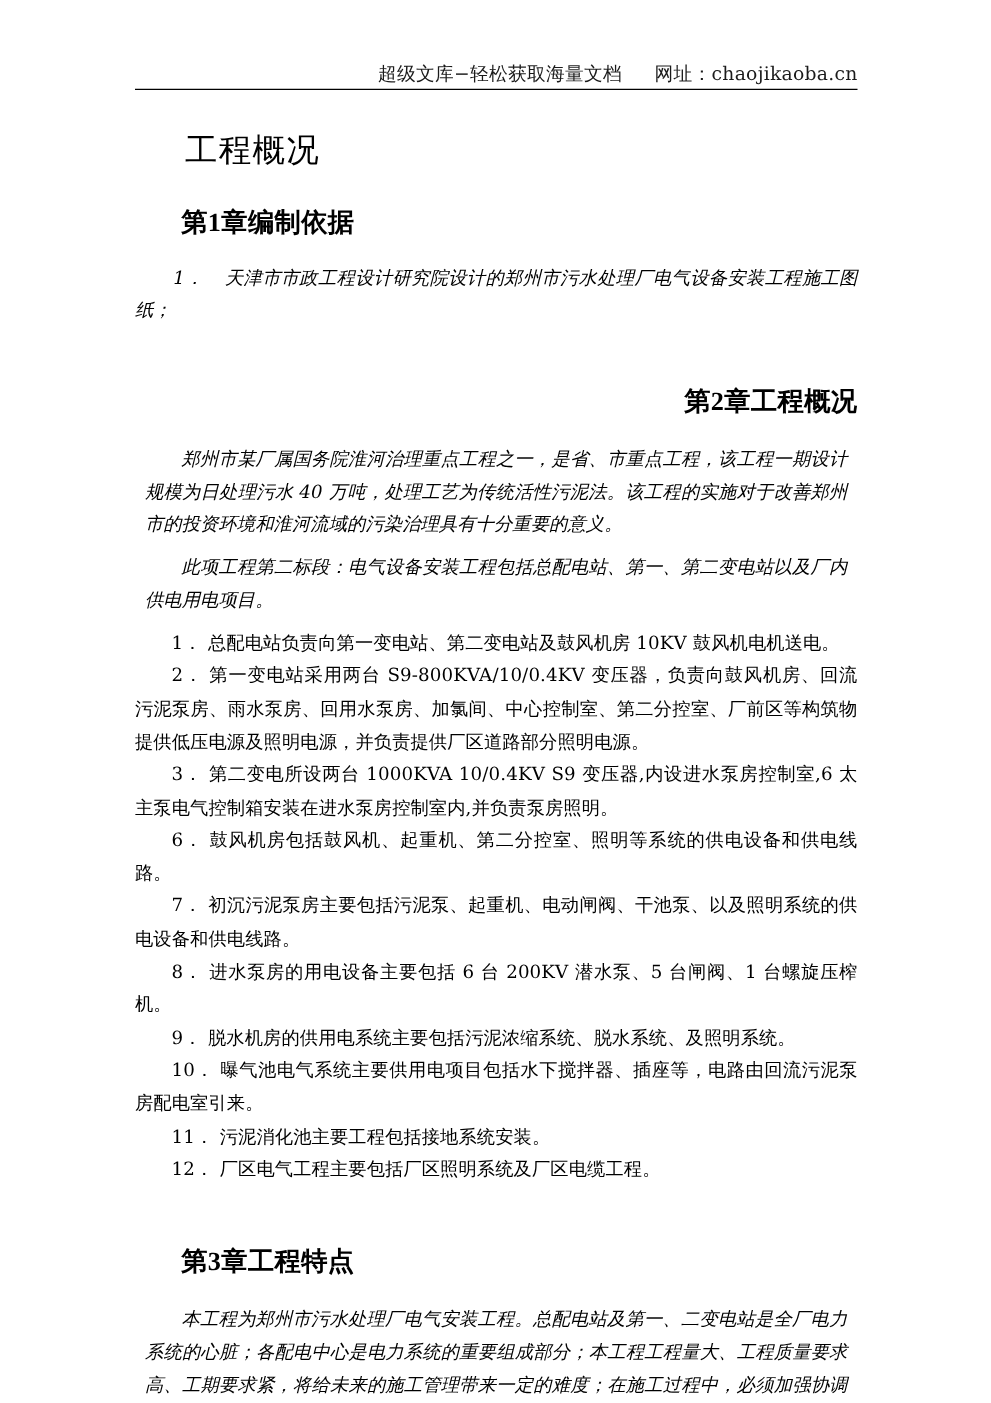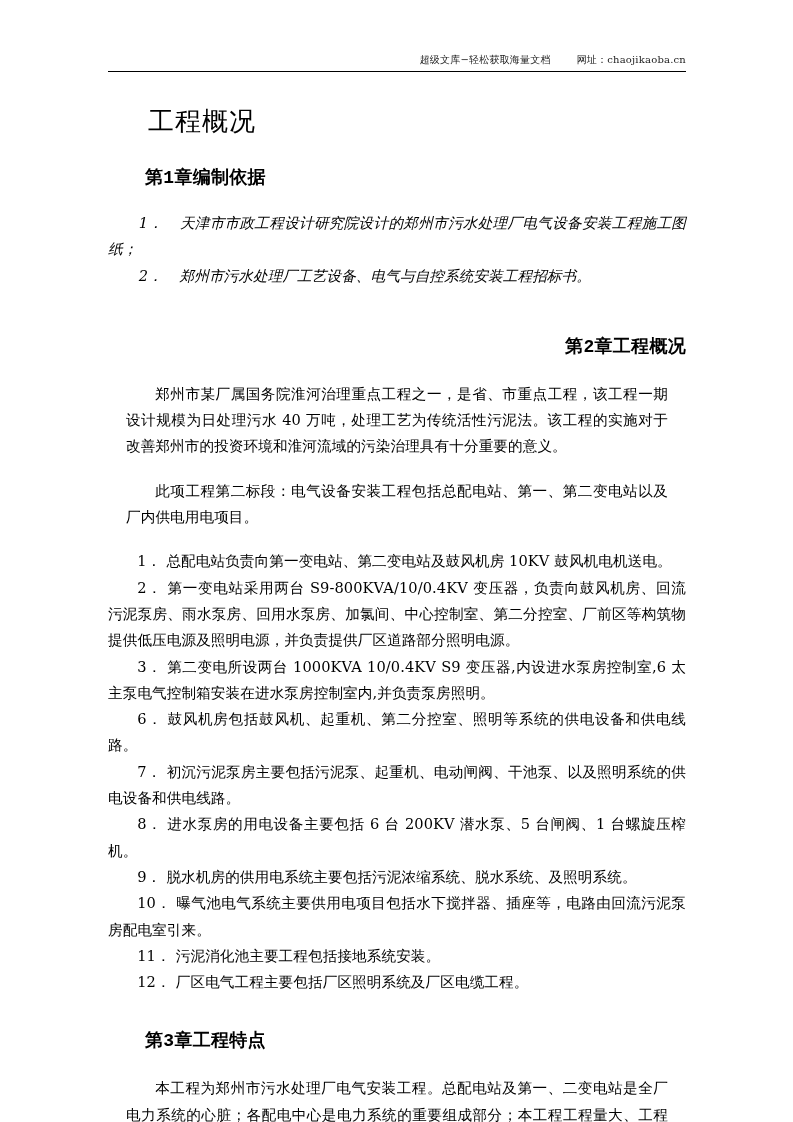--- a/index.html
+++ b/index.html
@@ -27,21 +27,21 @@
   
   .header-block {
     position: absolute;
     left: 108px;
     top: 52px;
     width: 578px;
   }
   .header-text {
     text-align: right;
     font-family: "DejaVu Serif", "Liberation Serif", serif;
-    font-size: 10px;
+    font-size: 15px;
     line-height: 15px;
     color: #1a1a1a;
     white-space: nowrap;
     letter-spacing: 0.2px;
   }
   .header-text .hdr-url-label { margin-left: 26px; }
   .header-text .hdr-url {
     font-family: "DejaVu Serif", "Liberation Serif", serif;
   }
   .header-rule {
@@ -64,39 +64,40 @@
     font-family: "DejaVu Sans", "Liberation Sans", sans-serif;
     font-size: 26px;
     font-weight: 400;
     line-height: 42px;
     margin: 8px 0 0 40px;
     letter-spacing: 1px;
   }
 
   
   .chapter-heading {
-    font-family: Liberation Mono, monospace;
-    font-size: 18px;
+    font-family: Liberation Serif, serif;
+    font-size: 21px;
     font-weight: bold;
     line-height: 24px;
     margin-left: 37px;
     letter-spacing: 0.3px;
   }
   .h-gap-1 { margin-top: 24px; }
   .h-gap-2 { margin-top: 46px; text-align: right; }
-  .h-gap-3 { margin-top: 34px; }
+  .h-gap-3 { margin-top: 48px; }
 
   
   .para {
     font-size: 14.6px;
     line-height: 26.3px;
     text-align: justify;
     text-justify: inter-ideograph;
-    margin: 18px;
+    margin: 8px;
     letter-spacing: 0.1px;
+    font-style: italic;
   }
   .para.indent { text-indent: 2em; }
 
   .para-first { margin-top: 22px; }
 
   
   .num-list {
     margin: 0;
     padding: 0;
     list-style: none;
@@ -127,21 +128,20 @@
     <div class="header-rule"></div>
   </div>
 
   <div class="content">
 
     <h1 class="doc-title">工程概况</h1>
 
     <h2 class="chapter-heading h-gap-1">第1章编制依据</h2>
     <ul class="num-list top-gap">
       <li class="num-item wide-marker"><span class="marker">1．</span><span>天津市市政工程设计研究院设计的郑州市污水处理厂电气设备安装工程施工图纸；</span></li>
-      <li class="num-item wide-marker"><span class="marker">2．</span><span>郑州市污水处理厂工艺设备、电气与自控系统安装工程招标书。</span></li>
     </ul>
 
     <h2 class="chapter-heading h-gap-2">第2章工程概况</h2>
     <p class="para indent para-first">郑州市某厂属国务院淮河治理重点工程之一，是省、市重点工程，该工程一期设计规模为日处理污水 40 万吨，处理工艺为传统活性污泥法。该工程的实施对于改善郑州市的投资环境和淮河流域的污染治理具有十分重要的意义。</p>
     <p class="para indent">此项工程第二标段：电气设备安装工程包括总配电站、第一、第二变电站以及厂内供电用电项目。</p>
     <ul class="num-list">
       <li class="num-item"><span class="marker">1．</span><span>总配电站负责向第一变电站、第二变电站及鼓风机房 10KV 鼓风机电机送电。</span></li>
       <li class="num-item"><span class="marker">2．</span><span>第一变电站采用两台 S9-800KVA/10/0.4KV 变压器，负责向鼓风机房、回流污泥泵房、雨水泵房、回用水泵房、加氯间、中心控制室、第二分控室、厂前区等构筑物提供低压电源及照明电源，并负责提供厂区道路部分照明电源。</span></li>
       <li class="num-item"><span class="marker">3．</span><span>第二变电所设两台 1000KVA 10/0.4KV S9 变压器,内设进水泵房控制室,6 太主泵电气控制箱安装在进水泵房控制室内,并负责泵房照明。</span></li>
       <li class="num-item"><span class="marker">6．</span><span>鼓风机房包括鼓风机、起重机、第二分控室、照明等系统的供电设备和供电线路。</span></li>

